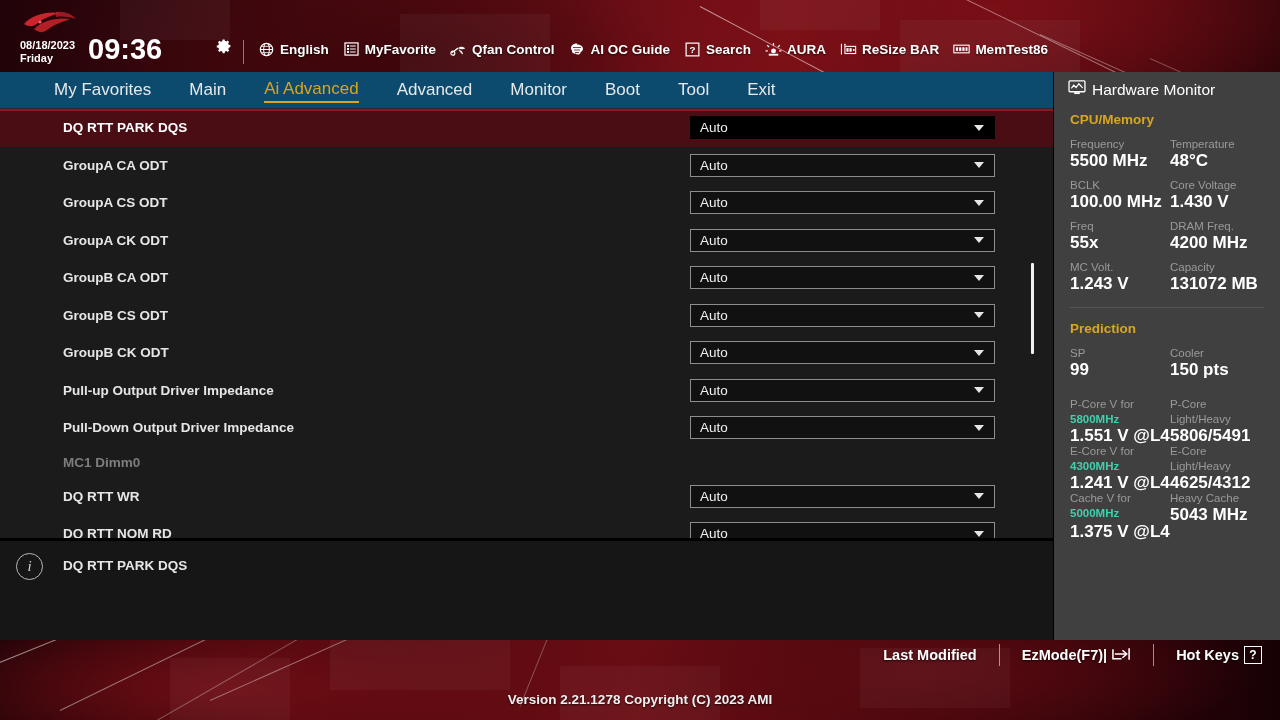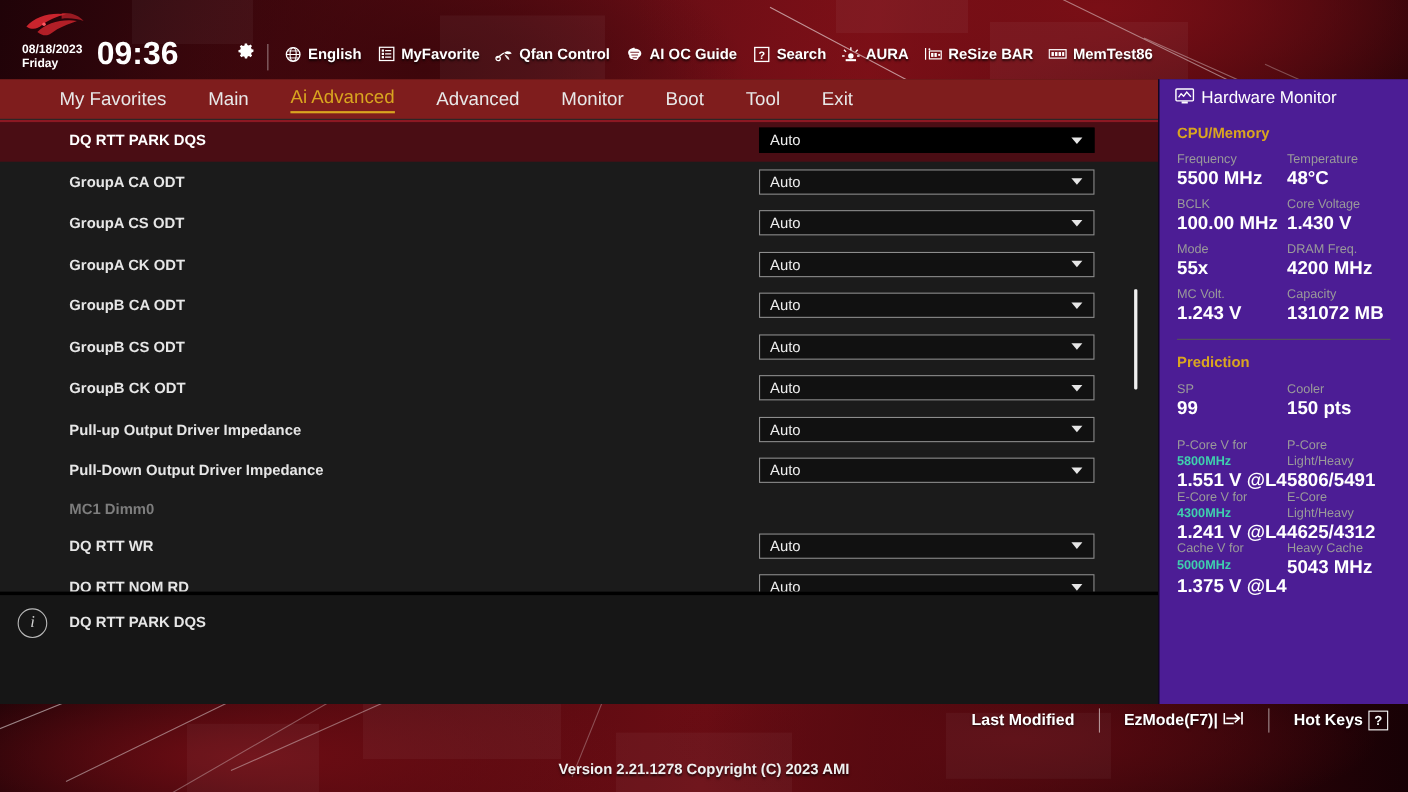--- a/index.html
+++ b/index.html
@@ -43,21 +43,21 @@
   .vdiv { position: absolute; top: 40px; width: 1px; height: 24px; background: rgba(255,255,255,.45); }
 
   .toolbar { position: absolute; left: 258px; top: 41px; display: flex; align-items: center; gap: 14px; }
   .tb-item { display: flex; align-items: center; gap: 5px; color: #fff; font-size: 13.5px; font-weight: bold; white-space: nowrap; }
   .tb-item .ic { display: inline-flex; align-items: center; justify-content: center; width: 17px; height: 16px; }
   .tb-item .lbl { text-shadow: 0 1px 2px rgba(0,0,0,.7); }
 
   
   .navbar {
     position: absolute; top: 72px; left: 0; width: 1053px; height: 37px;
-    background: #7f1d1d;
+    background: #0c4a6e;
     display: flex; align-items: center;
     padding-left: 54px;
   }
   .navbar::after { content:""; position:absolute; left:0; bottom:0; width:100%; height:1px; background:#2a2a2a; }
   .tab {
     font-size: 17px; color: #e8e8e8; font-weight: 400;
     margin-right: 38px; padding-bottom: 2px; white-space: nowrap;
   }
   .tab.active { color: #d9a520; border-bottom: 2px solid #d9a520; }
 
@@ -112,21 +112,21 @@
     font-size: 15px; font-style: italic; color: #d2d2d2; font-family: "Liberation Serif", serif;
   }
   .desc-text {
     position: absolute; left: 63px; top: 17px;
     font-size: 13.5px; font-weight: bold; color: #e6e6e6;
   }
 
   
   .hwm {
     position: absolute; top: 72px; left: 1053px; width: 227px; height: 644px;
-    background: #4c1d95; border-left: 1px solid #000;
+    background: #404040; border-left: 1px solid #000;
     padding: 0 14px;
   }
   .hwm-title {
     display: flex; align-items: center; gap: 6px;
     margin-top: 8px; font-size: 15.5px; color: #fff; font-weight: 400;
   }
   .hwm-sec {
     color: #d9a520; font-size: 13.5px; font-weight: bold; margin-top: 13px; margin-left: 2px;
   }
   .hwm-grid { display: grid; grid-template-columns: 100px 1fr; margin-top: 10px; margin-left: 2px; row-gap: 0; }
@@ -433,21 +433,21 @@
       <div class="hwm-k">Frequency</div>
       <div class="hwm-k">Temperature</div>
       <div class="hwm-v">5500 MHz</div>
       <div class="hwm-v">48°C</div>
 
       <div class="hwm-k">BCLK</div>
       <div class="hwm-k">Core Voltage</div>
       <div class="hwm-v">100.00 MHz</div>
       <div class="hwm-v">1.430 V</div>
 
-      <div class="hwm-k">Mode</div>
+      <div class="hwm-k">Freq</div>
       <div class="hwm-k">DRAM Freq.</div>
       <div class="hwm-v">55x</div>
       <div class="hwm-v">4200 MHz</div>
 
       <div class="hwm-k">MC Volt.</div>
       <div class="hwm-k">Capacity</div>
       <div class="hwm-v">1.243 V</div>
       <div class="hwm-v">131072 MB</div>
     </div>
 

